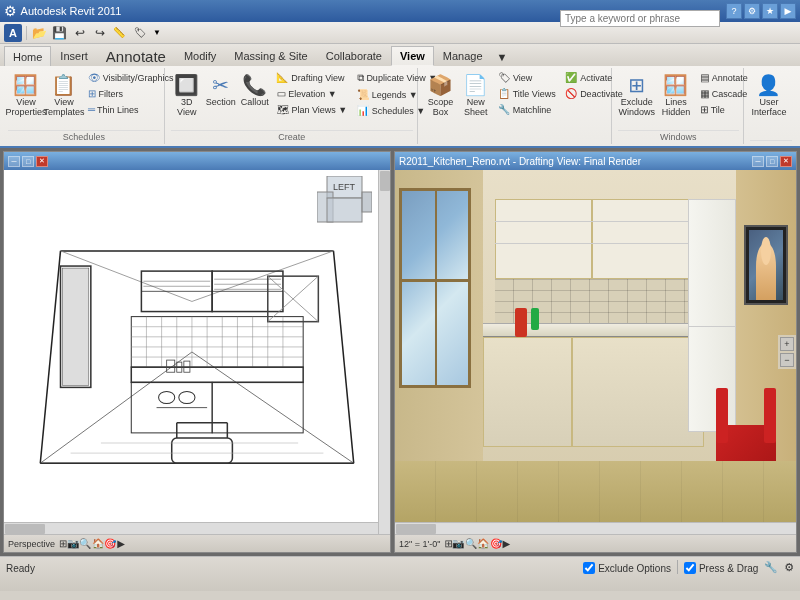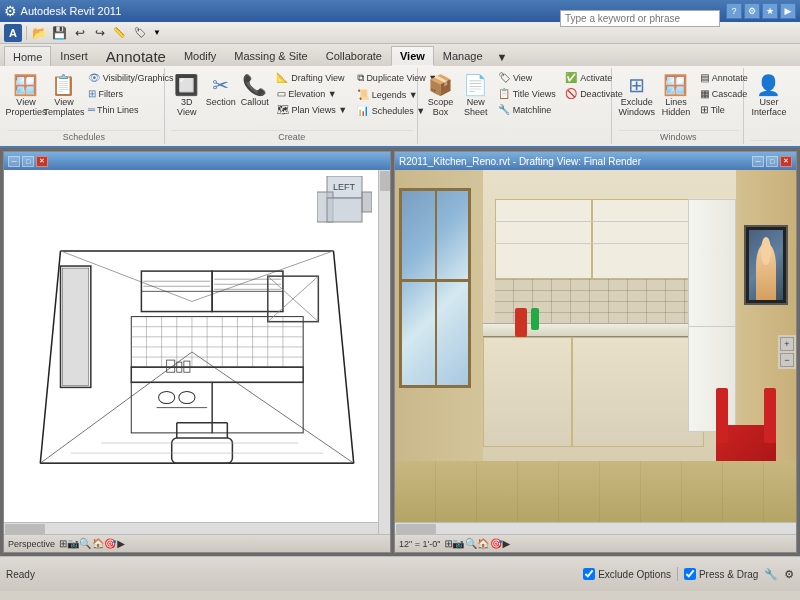--- a/index.html
+++ b/index.html
@@ -510,21 +510,21 @@
       </div>
     </div>
     <div style="height:18px; background:linear-gradient(to bottom,#ddd9d3,#ccc8c0); border-top:1px solid #bbb; display:flex; align-items:center; padding:0 4px; gap:4px; font-size:9px; color:#333;">
       <span>12" = 1'-0"</span>
       <span style="display:flex;gap:2px;font-size:10px;">⊞📷🔍🏠🎯▶</span>
     </div>
   </div>
 
 </div>
 
-<div id="status-bar" style="height:20px; background:linear-gradient(to bottom,#ddd9d3,#ccc8c0); border-top:1px solid #bbb; display:flex; align-items:center; padding:17px 6px; gap:6px; font-size:10px; color:#333;">
+<div id="status-bar" style="height:20px; background:linear-gradient(to bottom,#ddd9d3,#ccc8c0); border-top:1px solid #bbb; display:flex; align-items:flex-end; padding:17px 6px; gap:6px; font-size:10px; color:#333;">
   <span>Ready</span>
   <div style="flex:1;"></div>
   <div style="display:flex;align-items:center;gap:3px;">
     <input type="checkbox" style="width: 12px; height: 12px;" checked="">
     <span>Exclude Options</span>
   </div>
   <div style="width:1px;height:14px;background:#aaa;"></div>
   <div style="display:flex;align-items:center;gap:3px;">
     <input type="checkbox" style="width: 12px; height: 12px;" checked="">
     <span>Press &amp; Drag</span>

